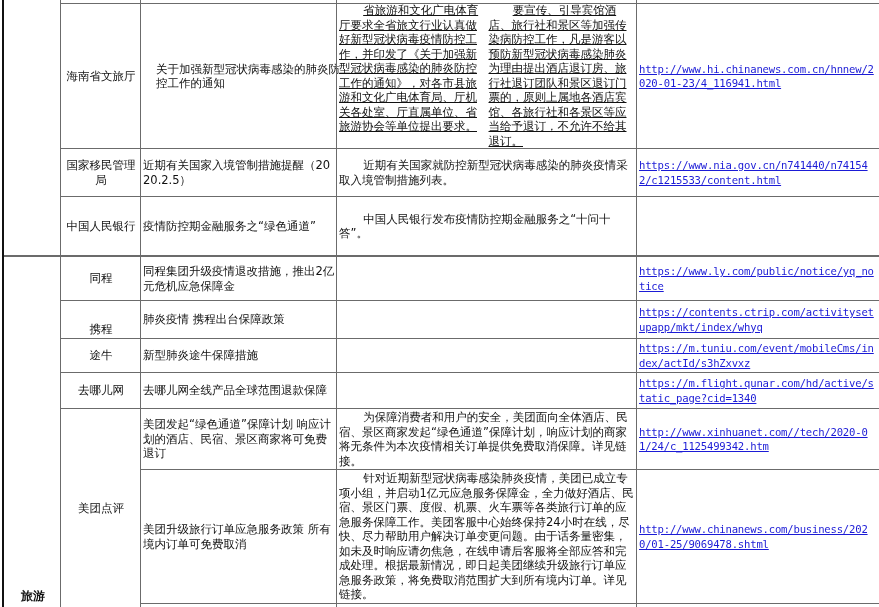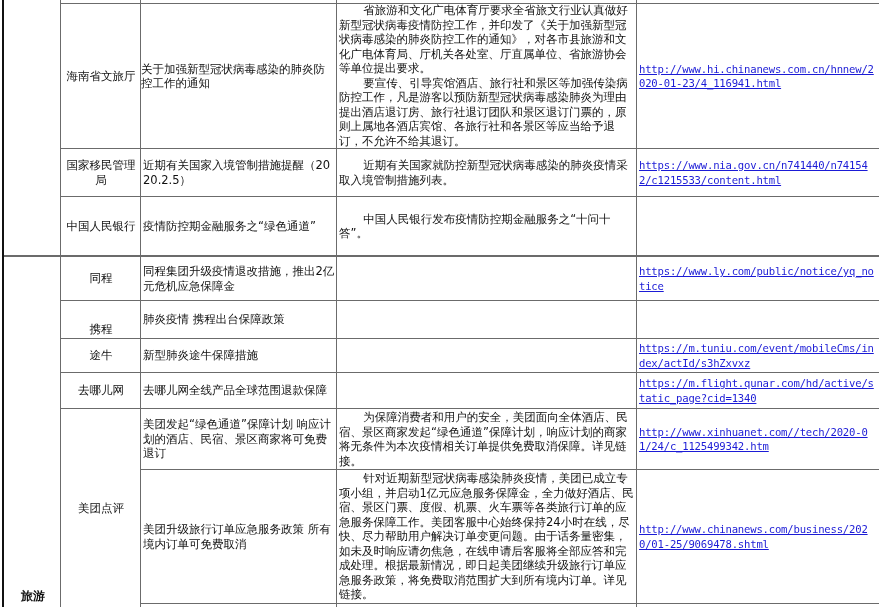--- a/index.html
+++ b/index.html
@@ -20,24 +20,24 @@
               text-align: center; font-family: "DejaVu Serif", "Liberation Serif", serif; }
 </style>
 </head>
 <body>
 
 <div class="sheet">
 
   <div class="cell center" style="left:61px;top:4px;width:80px;height:144px;">
     <span class="txt">海南省文旅厅</span>
     </div>
-  <div class="cell" style="left:139px;top:4px;width:196px;height:144px;">
+  <div class="cell" style="left:154px;top:4px;width:196px;height:144px;">
     <span class="txt">关于加强新型冠状病毒感染的肺炎防控工作的通知</span>
     </div>
-  <div class="cell indent" style="left:337px;top:3px;width:299px;height:145px;flex-direction:column;align-items:stretch;justify-content:space-between;">
+  <div class="cell indent" style="left:337px;top:3px;width:299px;height:145px;flex-direction:row;align-items:stretch;justify-content:space-between;text-decoration:underline;">
     <span class="txt">省旅游和文化广电体育厅要求全省旅文行业认真做好新型冠状病毒疫情防控工作，并印发了《关于加强新型冠状病毒感染的肺炎防控工作的通知》，对各市县旅游和文化广电体育局、厅机关各处室、厅直属单位、省旅游协会等单位提出要求。</span>
     <span class="txt">要宣传、引导宾馆酒店、旅行社和景区等加强传染病防控工作，凡是游客以预防新型冠状病毒感染肺炎为理由提出酒店退订房、旅行社退订团队和景区退订门票的，原则上属地各酒店宾馆、各旅行社和各景区等应当给予退订，不允许不给其退订。</span>
     </div>
   <div class="cell link" style="left:637px;top:4px;width:242px;height:144px;">
     <span class="txt">http://www.hi.chinanews.com.cn/hnnew/2020-01-23/4_116941.html</span>
     </div>
 
   <div class="cell center" style="left:61px;top:149px;width:80px;height:47px;">
     <span class="txt">国家移民管理局</span>
     </div>
@@ -75,20 +75,23 @@
     </div>
 
   <div class="cell center" style="left:61px;top:311px;width:80px;height:37px;">
     <span class="txt">携程</span>
     </div>
   <div class="cell" style="left:141px;top:301px;width:196px;height:37px;">
     <span class="txt">肺炎疫情 携程出台保障政策</span>
     </div>
   <div class="cell" style="left:337px;top:301px;width:299px;height:37px;">
     <span class="txt"></span>
+    </div>
+  <div class="cell link" style="left:637px;top:301px;width:242px;height:37px;">
+    <span class="txt">https://contents.ctrip.com/activitysetupapp/mkt/index/whyq</span>
     </div>
 
   <div class="cell" style="left:141px;top:339px;width:196px;height:33px;">
     <span class="txt">新型肺炎途牛保障措施</span>
     </div>
   <div class="cell center" style="left:61px;top:339px;width:80px;height:33px;">
     <span class="txt">途牛</span>
     </div>
   <div class="cell" style="left:337px;top:339px;width:299px;height:33px;">
     <span class="txt"></span>

